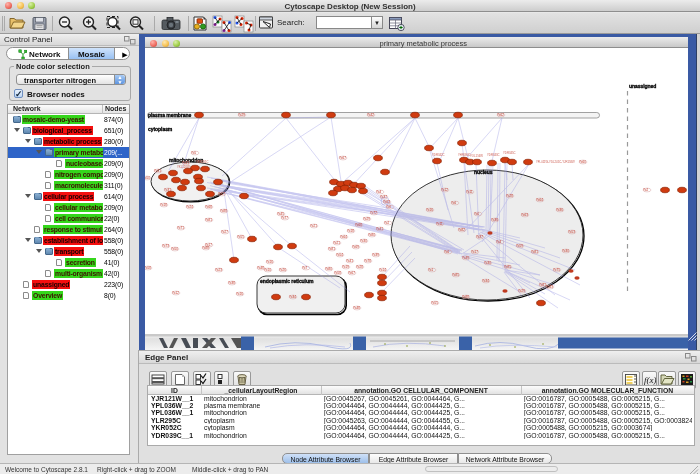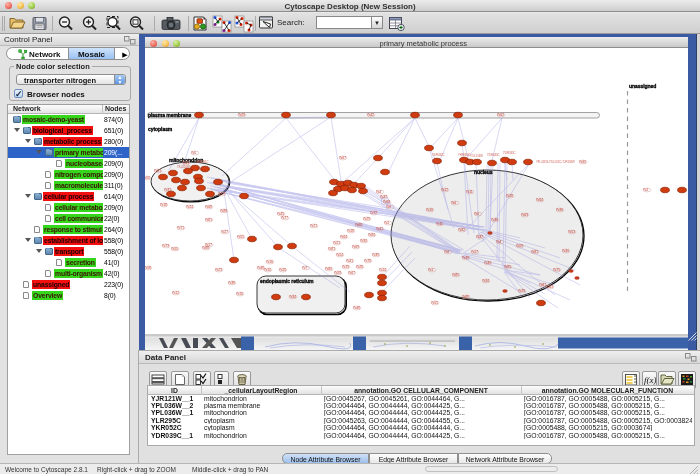--- a/index.html
+++ b/index.html
@@ -740,21 +740,21 @@
     <circle cx="345" cy="11" r="0.8" fill="#889c30"></circle>
           <circle cx="370" cy="13" r="0.8" fill="#889c30"></circle>
           <circle cx="398" cy="10" r="0.8" fill="#889c30"></circle>
     <rect x="413" y="3.5" width="130" height="11" fill="#3a62a8"></rect>
   </svg>
       </div>
 </div>
 
 <div id="dpanel">
   <div id="dpanel-hdr">
-        <div class="t">Data Panel</div>
+        <div class="t">Edge Panel</div>
     <svg width="12" height="9" style="position:absolute;right:3px;top:2px">
           <rect x="0.5" y="0.5" width="4.5" height="4.5" fill="none" stroke="#888" stroke-width="1"></rect>
           <rect x="6.5" y="3.5" width="4.5" height="4.5" fill="none" stroke="#888" stroke-width="1"></rect>
         </svg>
   </div>
   <div class="dbtn" style="left:10px"><svg width="16" height="13">
           <rect x="2" y="2" width="12" height="9" fill="#fff" stroke="#333" stroke-width="0.9"></rect>
           <rect x="2" y="4.2" width="12" height="2" fill="#555"></rect>
           <rect x="2" y="8" width="12" height="2" fill="#555"></rect>
         </svg></div>

